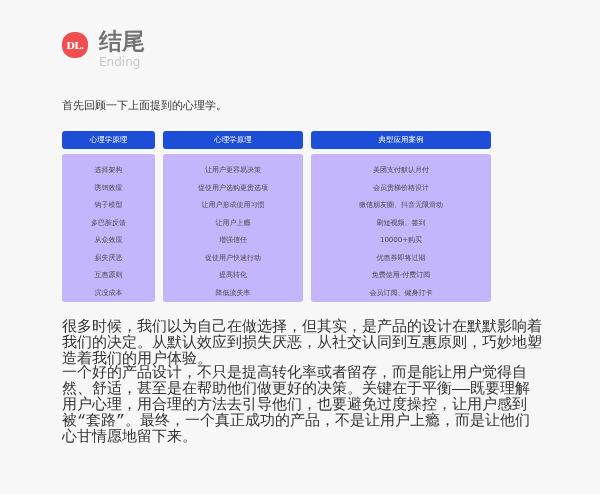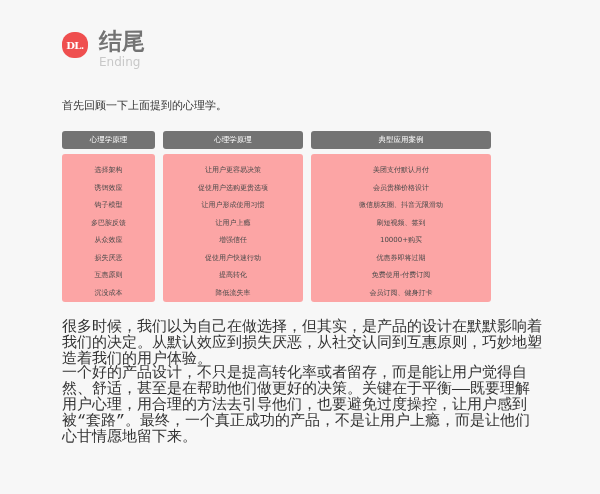--- a/index.html
+++ b/index.html
@@ -67,30 +67,30 @@
       display: flex;
       gap: 8px;
     }
     .col {
       display: flex;
       flex-direction: column;
     }
     .col-head {
       height: 18px;
       border-radius: 3px;
-      background: #737373;
+      background: #1d4ed8;
       color: #ffffff;
       font-size: 7.5px;
       display: flex;
       align-items: center;
       justify-content: center;
     }
     .col-body {
       margin-top: 5px;
-      background: #fca5a5;
+      background: #c4b5fd;
       border-radius: 3px;
       height: 148px;
       display: flex;
       flex-direction: column;
       align-items: center;
       padding-top: 8px;
       box-sizing: border-box;
     }
     .cell {
       font-size: 7px;

